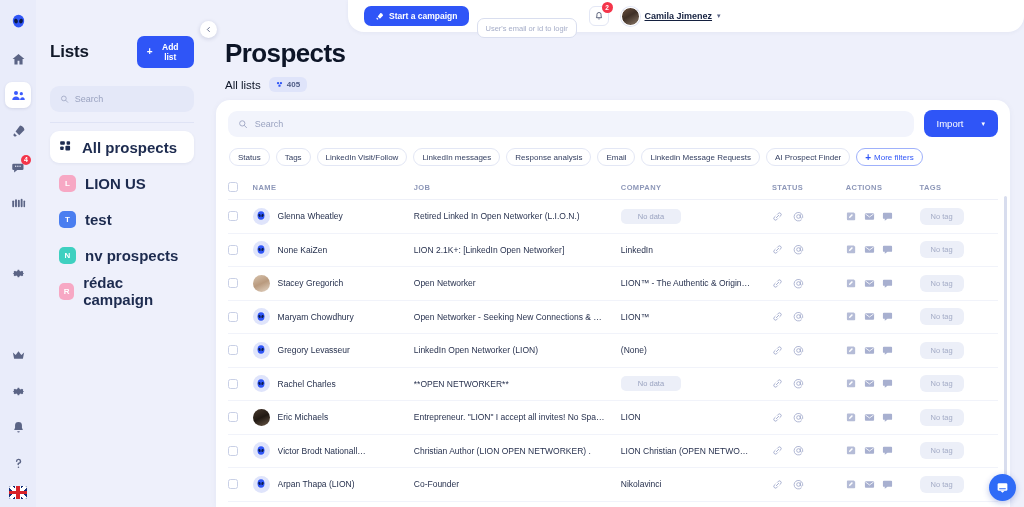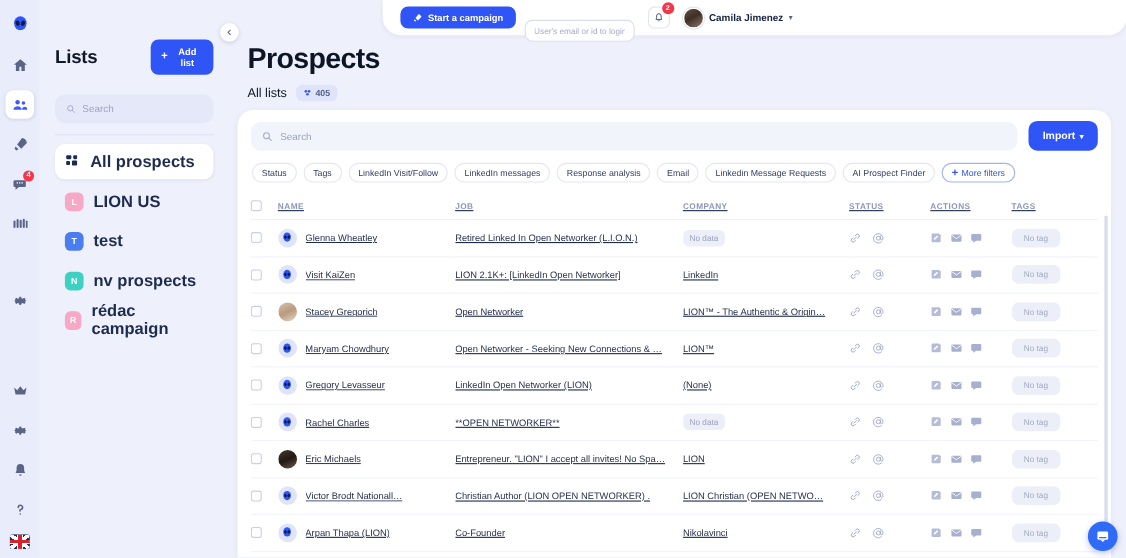--- a/index.html
+++ b/index.html
@@ -122,21 +122,21 @@
     background: #f4354a; color: #fff; font-size: 6.5px; font-weight: 700;
     width: 11px; height: 11px; border-radius: 50%;
     display: flex; align-items: center; justify-content: center;
   }
   .user-chip { display: flex; align-items: center; gap: 5px; cursor: pointer; margin-left: 4px; }
   .user-av {
     width: 19px; height: 19px; border-radius: 50%;
     background: linear-gradient(150deg,#6b5140 0%,#3e2f26 45%,#8c7a6a 100%);
     border: 1.5px solid #fff; box-shadow: 0 0 0 1px #e1e6f5;
   }
-  .user-name { font-size: 9px; font-weight: 700; color: #14203f; white-space: nowrap; }
+  .user-name { font-size: 9px; font-weight: 700; color: #14203f; white-space: nowrap; text-decoration: underline; }
   .caret { font-size: 7px; color: #5b6485; }
 
   .page-title { font-size: 26px; font-weight: 700; letter-spacing: -.6px; margin: 38px 0 0 9px; color:#0d1527; }
   .sub-row { display: flex; align-items: center; gap: 8px; margin: 8px 0 0 9px; }
   .sub-all { font-size: 11.5px; font-weight: 400; color: #0d1527; }
   .count-pill {
     background: #dfe4fa; color: #4f5c86; border-radius: 6px;
     font-size: 8px; font-weight: 700; padding: 3px 7px;
     display: inline-flex; align-items: center; gap: 4px;
   }
@@ -153,35 +153,35 @@
     flex: 1 1 auto; background: #f2f4fc; border-radius: 9px; height: 26px;
     display: flex; align-items: center; gap: 7px; padding: 0 10px;
   }
   .big-search input {
     border: none; background: transparent; outline: none; width: 100%;
     font-size: 9px; color: #5b6485; font-family: "Liberation Sans", sans-serif;
   }
   .big-search input::placeholder { color: #9aa3c0; }
   .import-btn {
     background: #2f55f7; color: #fff; border: none; border-radius: 8px;
-    font-size: 9.5px; font-weight: 700; height: 27px; padding: 0 13px;
-    display: inline-flex; align-items: center; gap: 4px; cursor: pointer;
+    font-size: 9.5px; font-weight: 400; height: 27px; padding: 0 13px;
+    display: inline-flex; align-items: center; gap: 18px; cursor: pointer;
     font-family: "Liberation Sans", sans-serif;
   }
   .chips { display: flex; align-items: center; gap: 6px; margin: 11px 0 10px 1px; }
   .chip {
     border: 1px solid #e3e7f5; border-radius: 11px; height: 18px;
     font-size: 8px; color: #354062; padding: 0 8px;
     display: inline-flex; align-items: center; cursor: pointer; background:#fff;
     white-space: nowrap;
   }
   .chip.more { border-color: #9fb1fb; color: #2f55f7; font-weight: 400; gap: 3px; }
   .chip.more .plus { font-size: 10px; font-weight: 700; }
 
-  table.ptable { width: 100%; border-collapse: collapse; table-layout: fixed; text-decoration: underline; }
+  table.ptable { width: 100%; border-collapse: collapse; table-layout: fixed; }
   table.ptable th {
     text-align: left; font-size: 7.5px; font-weight: 700; color: #8d97b8;
     letter-spacing: .4px; padding: 6px 0 7px 0; border-bottom: 1px solid #eef0f8;
   }
   table.ptable td {
     font-size: 8.5px; color: #28324f; padding: 0; height: 33.5px;
     border-bottom: 1px solid #f1f3fa; vertical-align: middle;
     overflow: hidden; text-overflow: ellipsis; white-space: nowrap;
   }
   .col-chk { width: 22px; } .col-name { width: 144px; }
@@ -192,21 +192,21 @@
     background: #fff; display: block; cursor: pointer;
   }
   .namecell { display: flex; align-items: center; gap: 8px; }
   .avatar { width: 17px; height: 17px; border-radius: 50%; flex: 0 0 17px; overflow:hidden; }
   .avatar.alien { background: #dfe4fb; display:flex; align-items:center; justify-content:center; }
   .avatar.photo-a { background: linear-gradient(155deg,#d8c4ae 0%,#b99a7e 50%,#e4d6c6 100%); }
   .avatar.photo-b { background: linear-gradient(155deg,#4a3a2e 0%,#211913 50%,#6d5a49 100%); }
   .nm { font-size: 8.5px; font-weight: 400; color: #1f2a48; overflow: hidden; text-overflow: ellipsis; white-space: nowrap; }
   .pill-nodata {
     background: #eceff8; color: #9aa3c0; border-radius: 5px;
-    font-size: 7.5px; padding: 3px 6px; display: inline-block;
+    font-size: 7.5px; padding: 3px 17px; display: inline-block;
   }
   .pill-notag {
     background: #eceff8; color: #a3abc6; border-radius: 6px;
     font-size: 7.5px; padding: 4px 11px; display: inline-block;
   }
   .ico-pair { display: flex; align-items: center; gap: 10px; color: #9aa3c8; }
   .ico-pair svg { width: 11px; height: 11px; display: block; }
   .ico-acts { display: flex; align-items: center; gap: 7px; color: #a8b0d0; }
   .ico-acts svg { width: 11px; height: 11px; display: block; }
   .scrollbar {
@@ -511,21 +511,21 @@
               </td>
               <td>
                 <div class="namecell">
                   <div class="avatar alien">
                     <svg viewBox="0 0 24 24" width="12" height="12">
                       <ellipse cx="12" cy="11" rx="7" ry="8.5" fill="#2f55f7"></ellipse>
                       <ellipse cx="9" cy="11" rx="2.3" ry="3" fill="#0b1a47" transform="rotate(-18 9 11)"></ellipse>
                       <ellipse cx="15" cy="11" rx="2.3" ry="3" fill="#0b1a47" transform="rotate(18 15 11)"></ellipse>
                     </svg>
                   </div>
-                  <span class="nm">Visit KaiZen</span>
+                  <span class="nm">None KaiZen</span>
                 </div>
               </td>
               <td><span>LION 2.1K+: [LinkedIn Open Networker]</span></td>
               <td><span>LinkedIn</span></td>
               <td>
                 <span class="ico-pair">
                   <svg viewBox="0 0 24 24" fill="none" stroke="currentColor" stroke-width="1.9" stroke-linecap="round">
                     <path d="M9.5 14.5 14.5 9.5"></path>
                     <path d="M11.8 7.2 14 5a3.7 3.7 0 0 1 5.2 5.2l-2.2 2.2"></path>
                     <path d="M12.2 16.8 10 19a3.7 3.7 0 0 1-5.2-5.2L7 11.6"></path>

